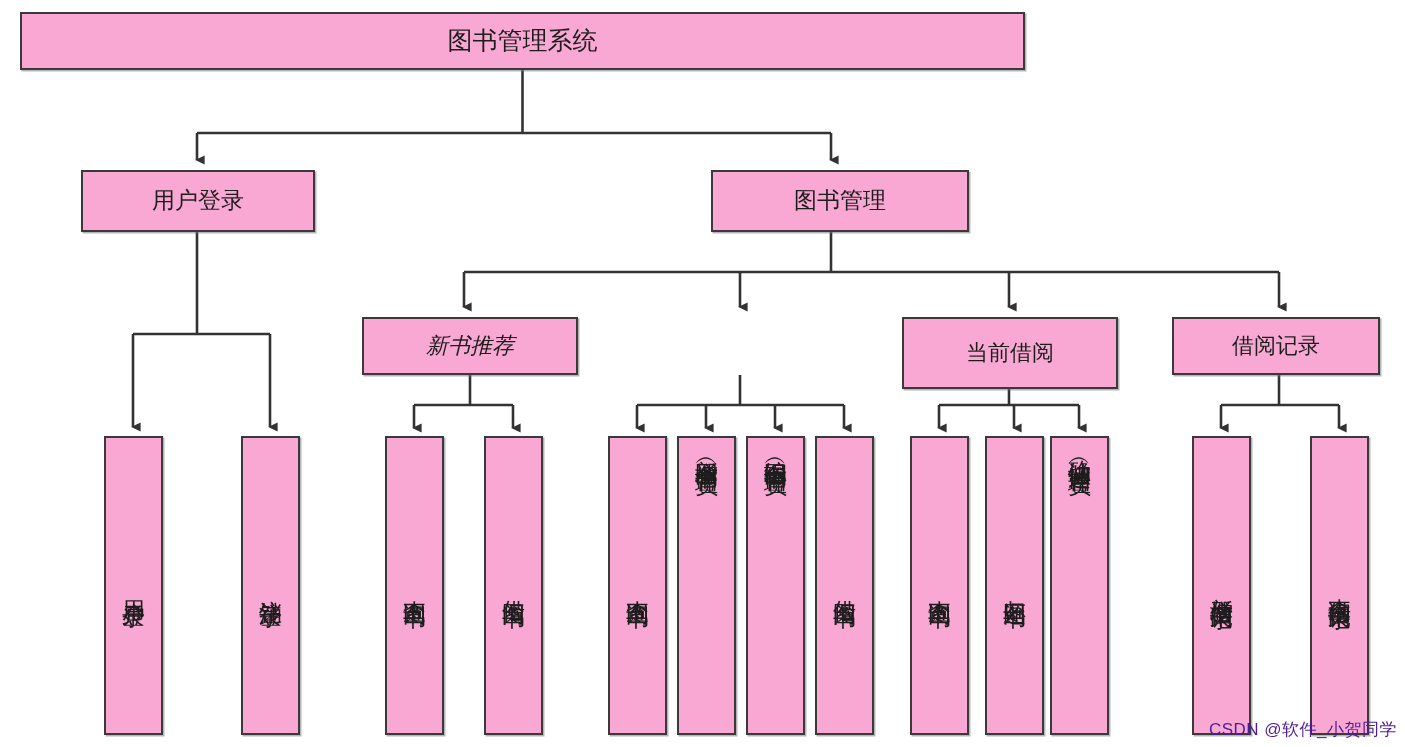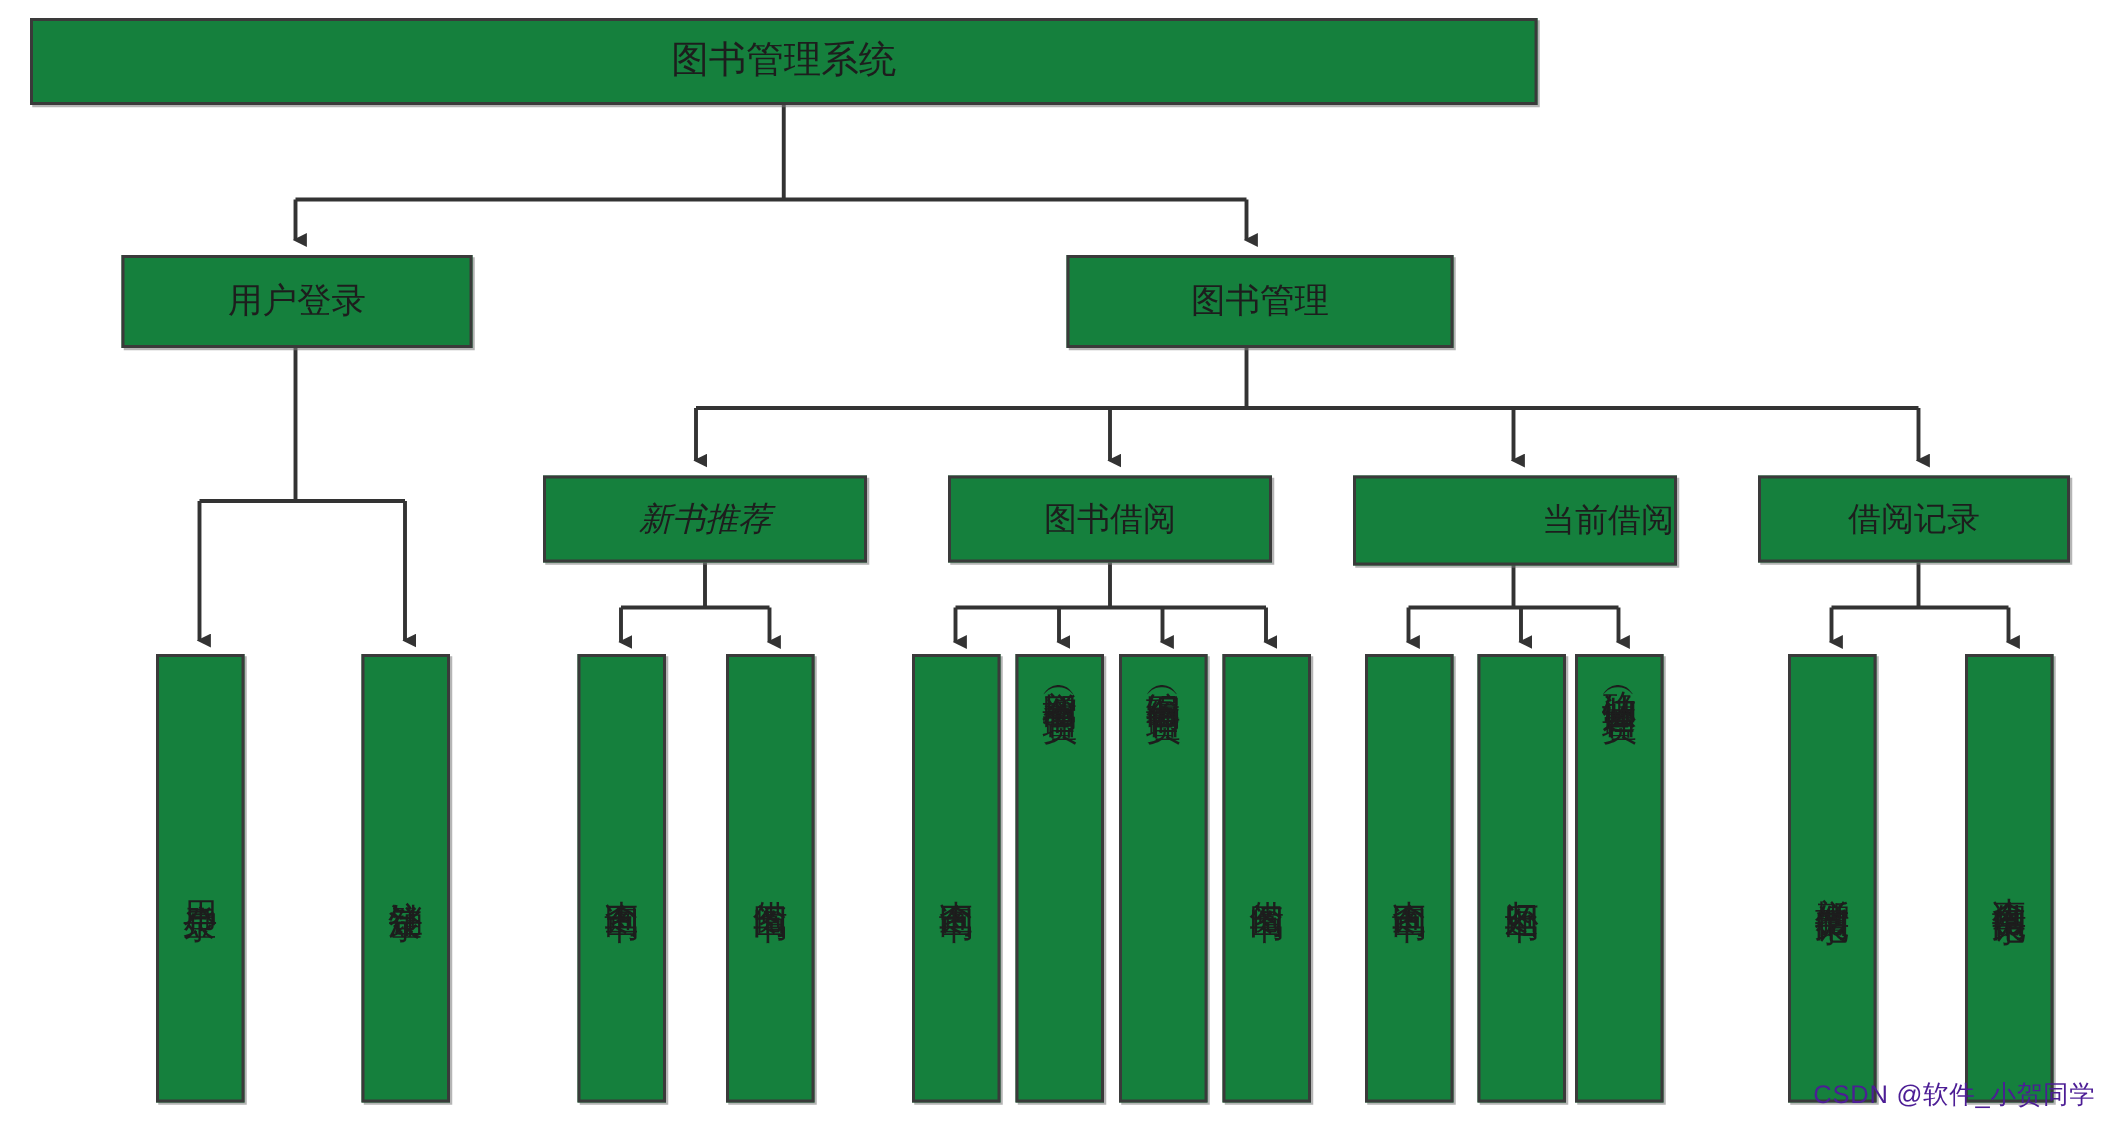--- a/index.html
+++ b/index.html
@@ -22,21 +22,21 @@
     position: absolute;
     left: 0;
     top: 0;
     width: 1405px;
     height: 747px;
     pointer-events: none;
   }
   .node {
     position: absolute;
     box-sizing: border-box;
-    background: #15803d;
+    background: #f9a8d4;
     border: 2.2px solid #3a3a3a;
     display: flex;
     align-items: center;
     justify-content: center;
     color: #1d1d1d;
     box-shadow: 1.5px 1.5px 0 rgba(120,120,120,0.55);
   }
   .node .label {
     display: block;
     text-align: center;
@@ -147,25 +147,22 @@
   </div>
 
   <div class="node horiz lvl2" style="left:711px; top:170px; width:258px; height:62px;justify-content:center;">
     <span class="label">图书管理</span>
   </div>
 
   <div class="node horiz lvl3" style="left:362px; top:317px; width:216px; height:58px;font-style:italic;">
     <span class="label">新书推荐</span>
   </div>
 
-  <div class="node horiz lvl3" style="left:632px; top:317px; width:216px; height:58px;">
-    <span class="label">图书借阅</span>
-  </div>
-
-  <div class="node horiz lvl3" style="left:902px; top:317px; width:216px; height:60px;justify-content:flex-end;">
+
+  <div class="node horiz lvl3" style="left:902px; top:317px; width:216px; height:72px;">
     <span class="label">当前借阅</span>
   </div>
 
   <div class="node horiz lvl3" style="left:1172px; top:317px; width:208px; height:58px;">
     <span class="label">借阅记录</span>
   </div>
 
   <div class="node vert mid leaf" style="left:104px; top:436px; width:59px; height:299px;">
     <span class="label">用户登录</span>
   </div>

